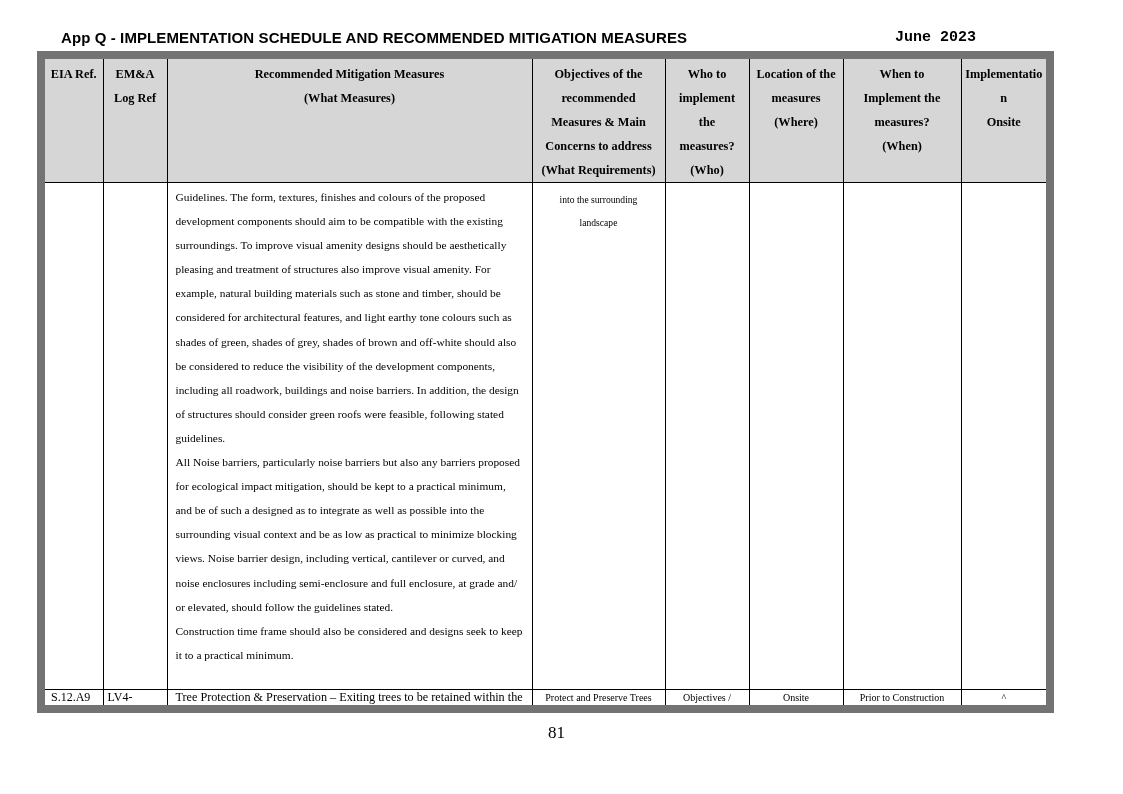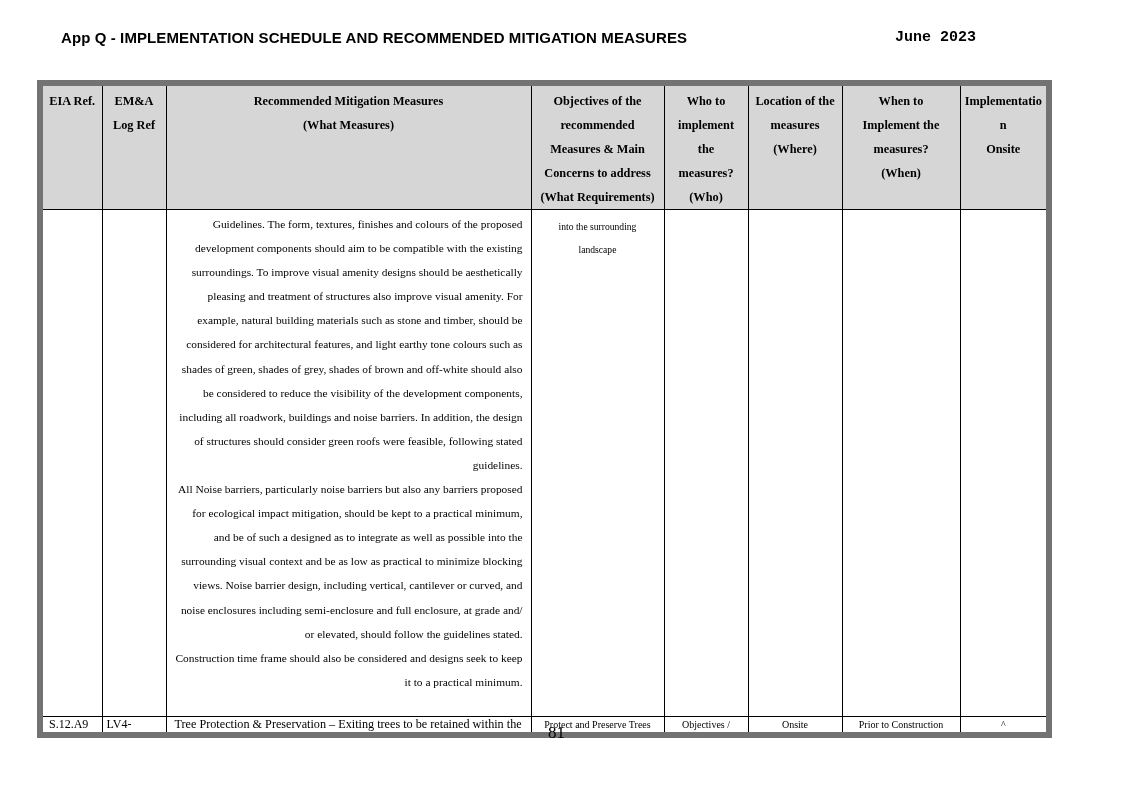--- a/index.html
+++ b/index.html
@@ -27,25 +27,25 @@
     left: 895px;
     top: 29px;
     font-family: Liberation Mono, monospace;
     font-weight: bold;
     font-size: 15px;
     white-space: nowrap;
   }
   table.schedule {
     position: absolute;
     left: 37px;
-    top: 80px;
+    top: 51px;
     width: 1009px;
     border-collapse: collapse;
     table-layout: fixed;
-    border: 6px solid #737373;
+    border: 8px solid #737373;
   }
   table.schedule th, table.schedule td {
     border: 1px solid #000000;
     vertical-align: top;
     overflow: hidden;
   }
   table.schedule th {
     background: #d6d6d6;
     font-weight: bold;
     font-size: 12.3px;
@@ -57,21 +57,21 @@
   tr.row-header { height: 121px; }
   tr.row-main   { height: 507px; }
   tr.row-last   { height: 14px; }
 
   .measures-body {
     height: 503px;
     overflow: hidden;
     font-size: 11.4px;
     line-height: 24.1px;
     padding: 2px 8px 0 8px;
-    text-align: right;
+    text-align: left;
     white-space: pre-line;
   }
   td.objectives-main {
     font-size: 9.6px;
     line-height: 23px;
     text-align: center;
     padding-top: 5px;
     white-space: pre-line;
   }
   tr.row-last td { vertical-align: middle; }

